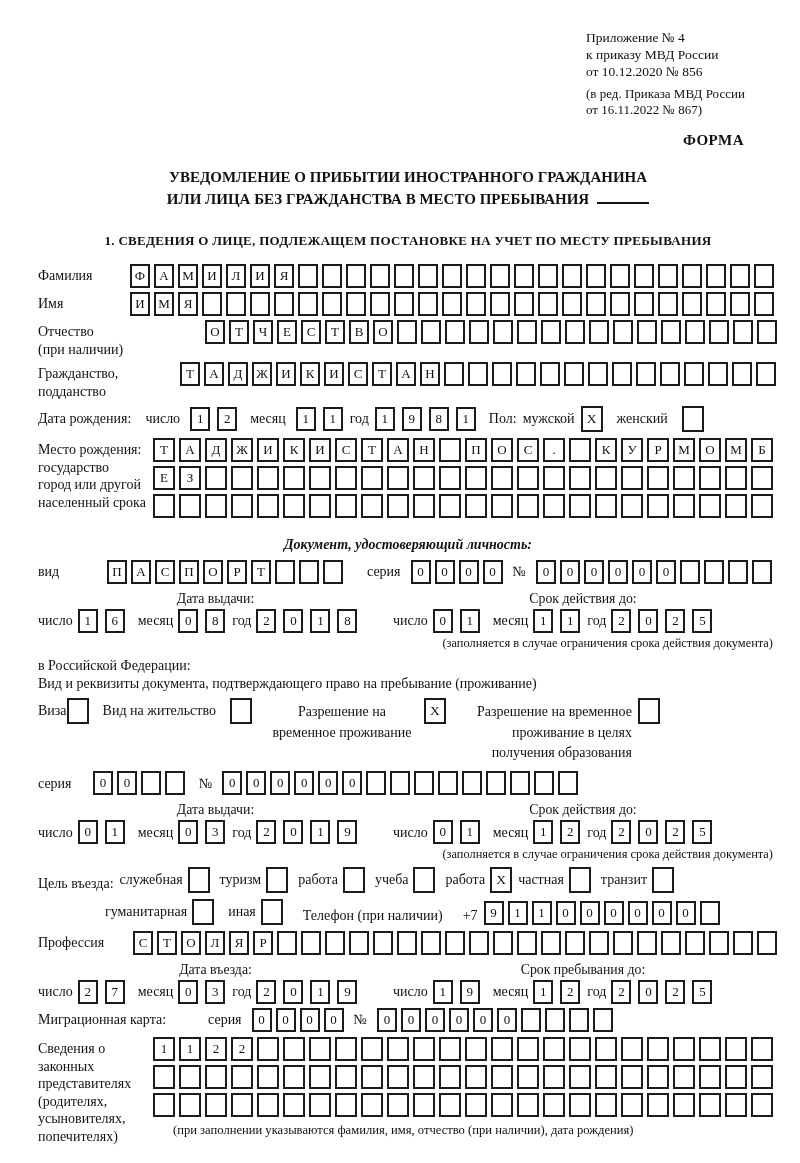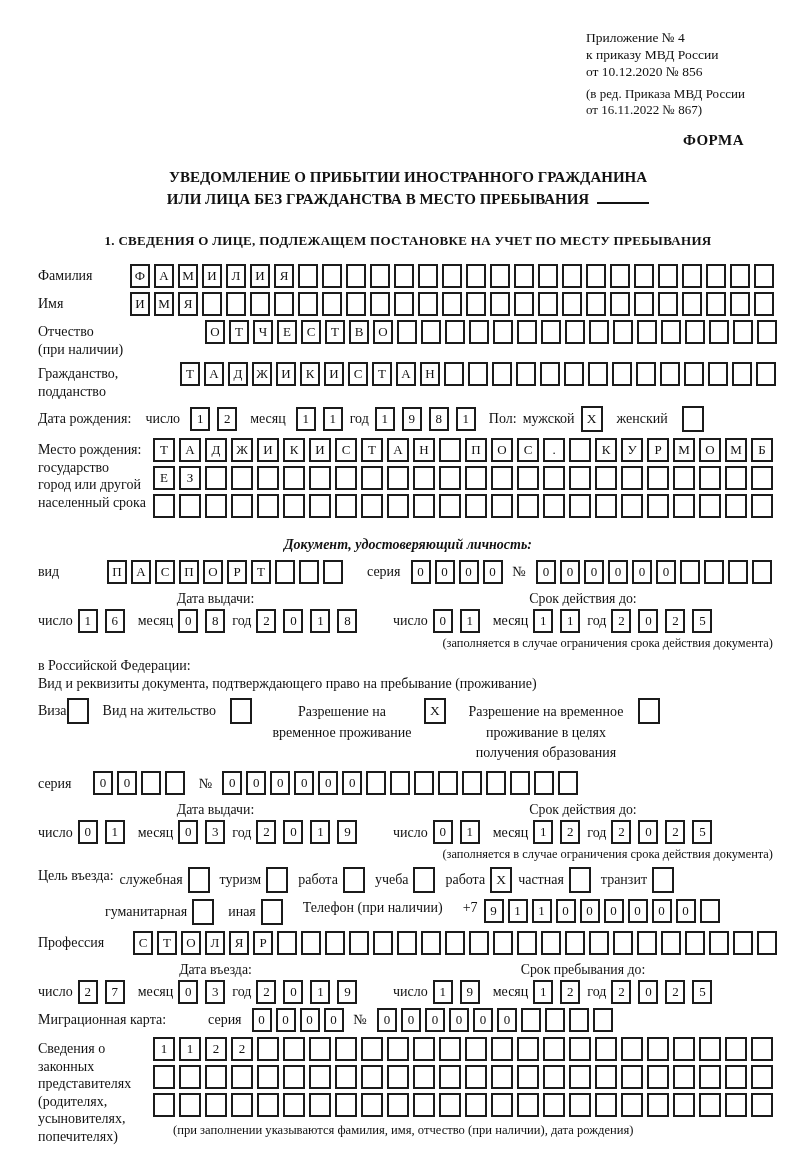--- a/index.html
+++ b/index.html
@@ -50,23 +50,23 @@
   .date-col.right { width: 380px; }
   .date-title { text-align: center; font-size: 13.8px; margin-bottom: 2px; }
   .date-fields { display: flex; align-items: center; }
   .dlabel { margin-right: 5px; }
   .date-note { font-size: 12.4px; white-space: nowrap; margin-top: 3px; margin-left: -30px; text-align: right; }
 
   .intro { margin-top: 6px; margin-bottom: 3px; }
   .res-options { display: flex; align-items: flex-start; margin-top: 6px; margin-bottom: 8px; }
   .opt-label { padding-top: 4px; }
   .opt-wrap2 { width: 152px; text-align: center; padding-top: 4px; line-height: 1.45; }
-  .opt-wrap3 { width: 172px; text-align: center; padding-top: 4px; line-height: 1.45; }
-
-  .purpose-row { display: flex; align-items: flex-start; margin-bottom: 6px; }
+  .opt-wrap3 { width: 172px; text-align: right; padding-top: 4px; line-height: 1.45; }
+
+  .purpose-row { display: flex; align-items: flex-end; margin-bottom: 6px; }
   .purpose-row .opt { display: flex; align-items: center; }
   .purpose-row .opt .checkbox { margin-left: 5px; }
   .purpose2 { margin-left: 67px; }
 
   .note-bottom { font-size: 12.6px; margin-left: 145px; margin-top: 6px; }
 </style>
 </head>
 <body>
 
 <div class="ref-block">

